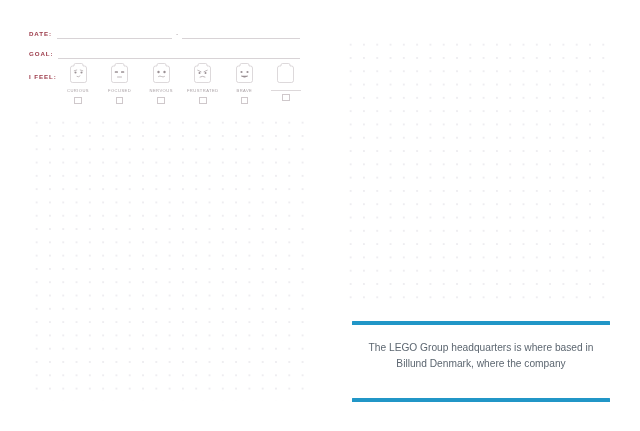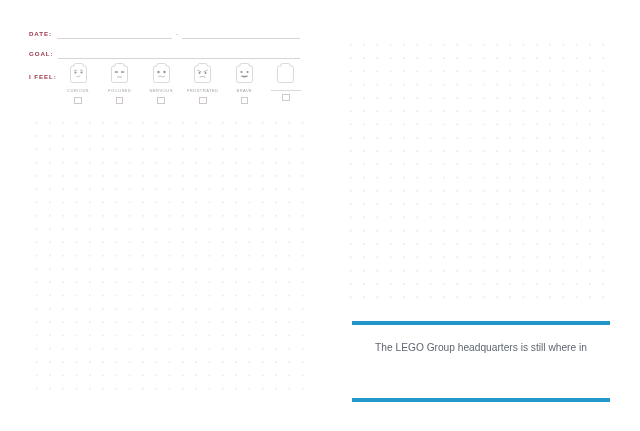--- a/index.html
+++ b/index.html
@@ -271,18 +271,19 @@
     <div class="dotgrid" id="left-dots"></div>
   </div>
 
   <div id="right-page"></div>
 
   <div class="dotgrid" id="right-dots"></div>
 
   <div class="callout-bar" id="callout-bar-top"></div>
 
   <div id="callout-text">
-    <div>The LEGO Group headquarters is still where in</div>
+    <div>The LEGO Group headquarters is where based in</div>
+    <div>Billund Denmark, where the company</div>
   </div>
 
   <div class="callout-bar" id="callout-bar-bottom"></div>
 
 </div>
 
 </body></html>

